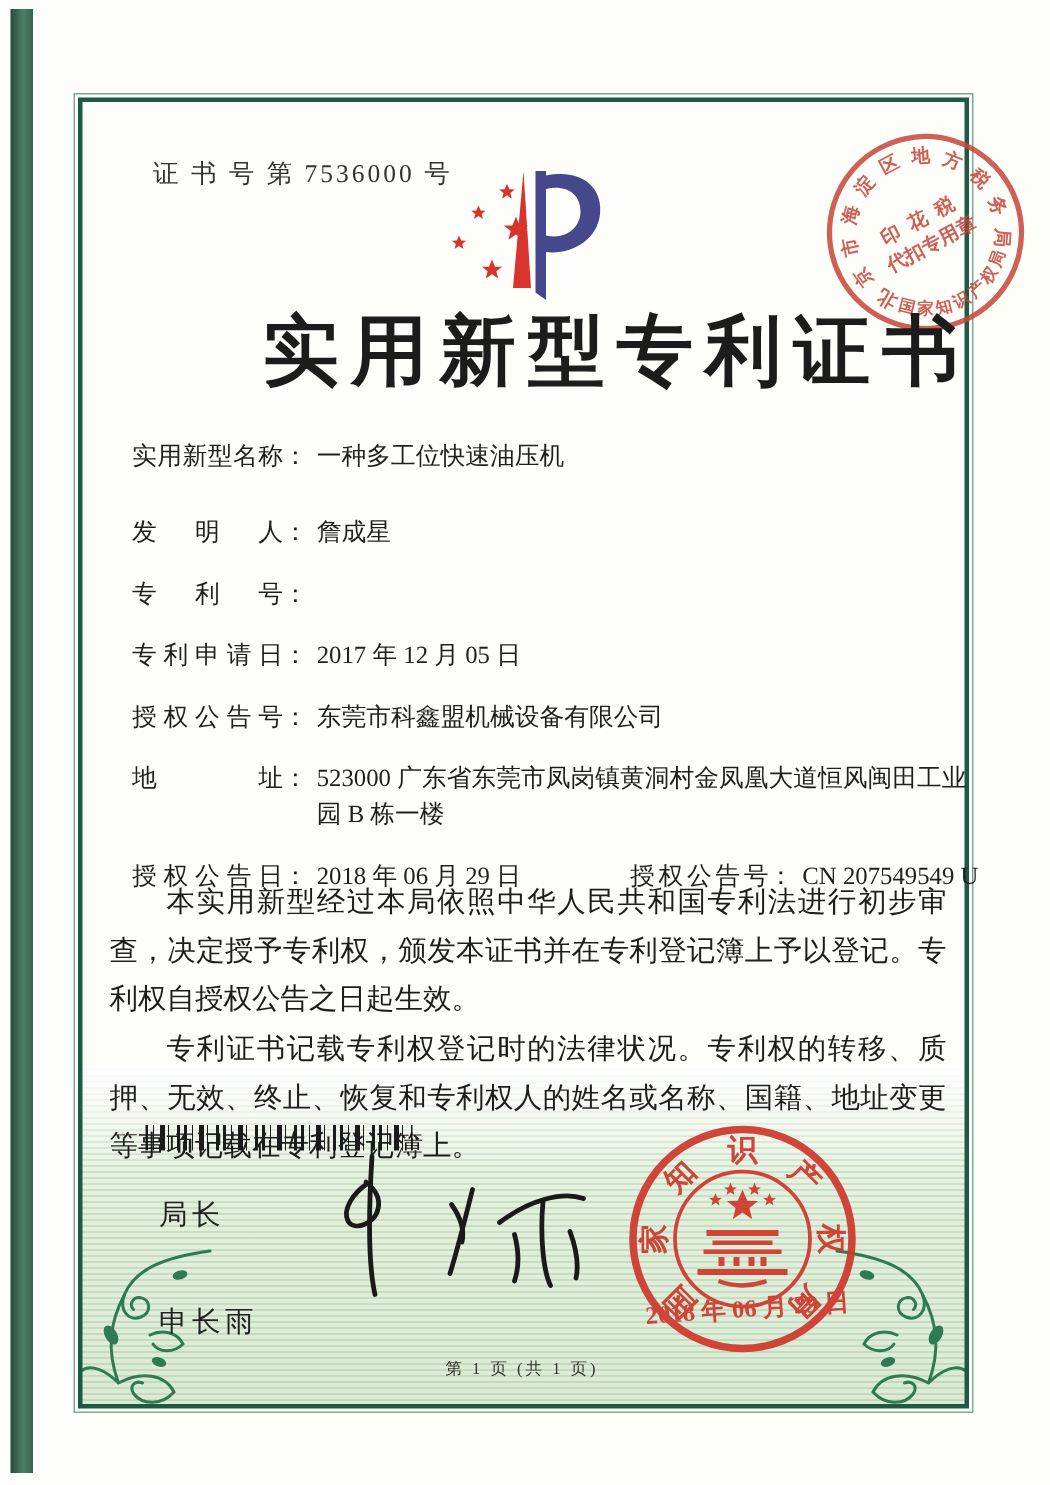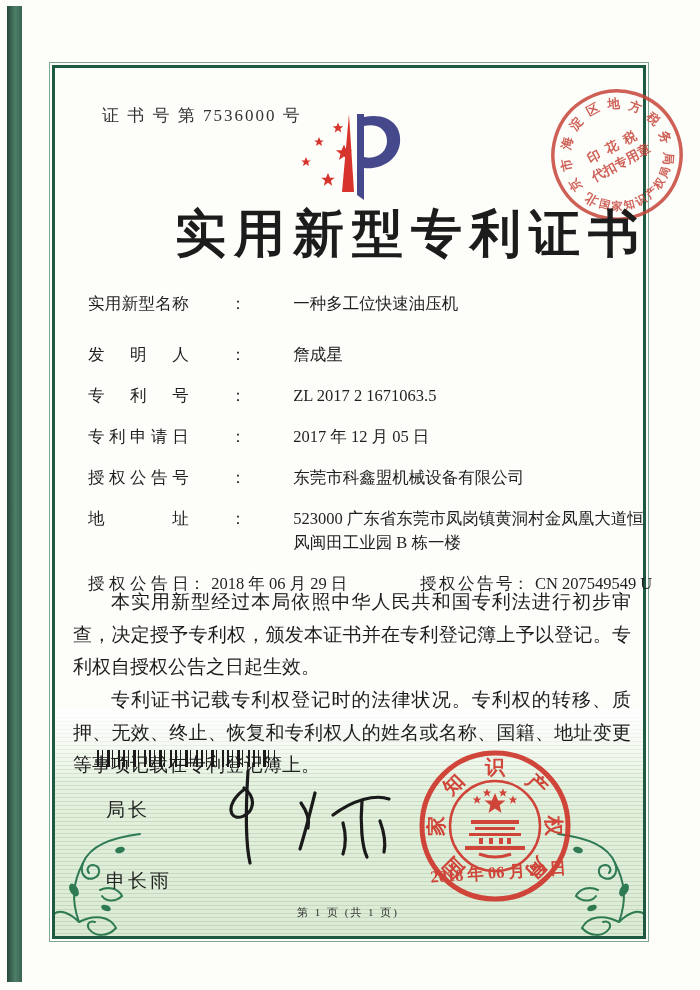--- a/index.html
+++ b/index.html
@@ -21,21 +21,21 @@
   
   .frame{position:absolute;left:49px;top:62px;width:598px;height:878px;
     border:1px solid #7fa892;}
   .frame-inner{position:absolute;inset:2px;border:3px solid #1e5a41;}
   .cert-no{position:absolute;left:102px;top:104px;font-size:17px;letter-spacing:2px;color:#333;text-align:right;}
   .logo{position:absolute;left:296px;top:112px;}
   .tax-stamp{position:absolute;left:542px;top:80px;opacity:.85;}
   .title{position:absolute;left:49px;top:200px;width:598px;text-align:right;
     font-size:51px;font-weight:600;letter-spacing:8px;color:#1c1c1c;}
   .fields{position:absolute;left:88px;top:292px;width:572px;font-size:16.5px;line-height:24px;color:#1f1f1f;}
-  .frow{display:flex;margin-bottom:17px;gap:41px;}
+  .frow{display:flex;margin-bottom:17px;}
   .frow.first{margin-bottom:27px;}
   .flabel{display:inline-block;width:6.1em;text-align:justify;text-align-last:justify;flex:none;}
   .fcolon{flex:none;margin-right:6px;}
   .fvalue{flex:1;max-width:465px;}
   .grant-row{display:flex;margin-top:2px;}
   .grant-left{display:flex;width:332px;flex:none;align-items:flex-end;}
   .grant-right{display:flex;}
   .flabel-sm{display:inline-block;width:5.6em;text-align:justify;text-align-last:justify;flex:none;font-family:Liberation Serif, serif;}
   .paras{position:absolute;left:73px;top:586px;width:558px;font-size:19px;
     line-height:1.72;text-align:justify;color:#1d1d1d;}
@@ -154,21 +154,20 @@
     <span class="fvalue">一种多工位快速油压机</span>
   </div>
   <div class="frow">
     <span class="flabel">发明人</span>
       <span class="fcolon">：</span>
     <span class="fvalue">詹成星</span>
   </div>
   <div class="frow">
     <span class="flabel">专利号</span>
       <span class="fcolon">：</span>
-    <span class="fvalue">ZL 2017 2 1671063.5</span>
   </div>
   <div class="frow">
     <span class="flabel">专利申请日</span>
       <span class="fcolon">：</span>
     <span class="fvalue">2017 年 12 月 05 日</span>
   </div>
   <div class="frow">
     <span class="flabel">授权公告号</span>
       <span class="fcolon">：</span>
     <span class="fvalue">东莞市科鑫盟机械设备有限公司</span>

